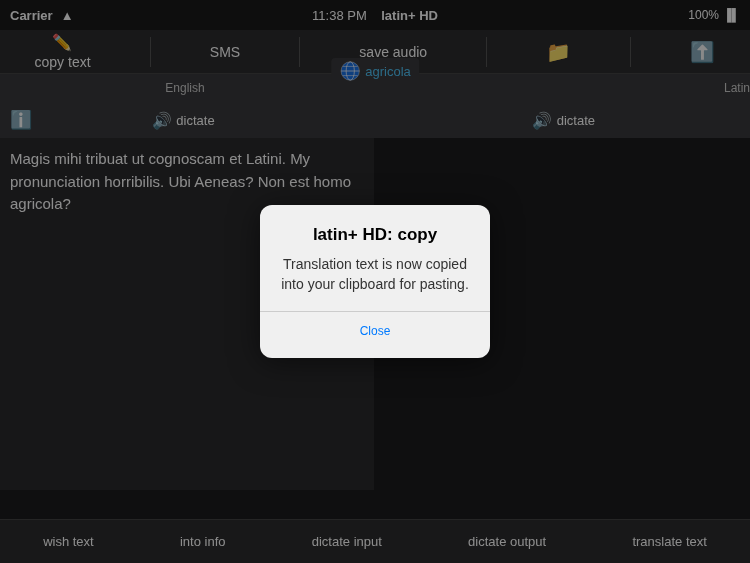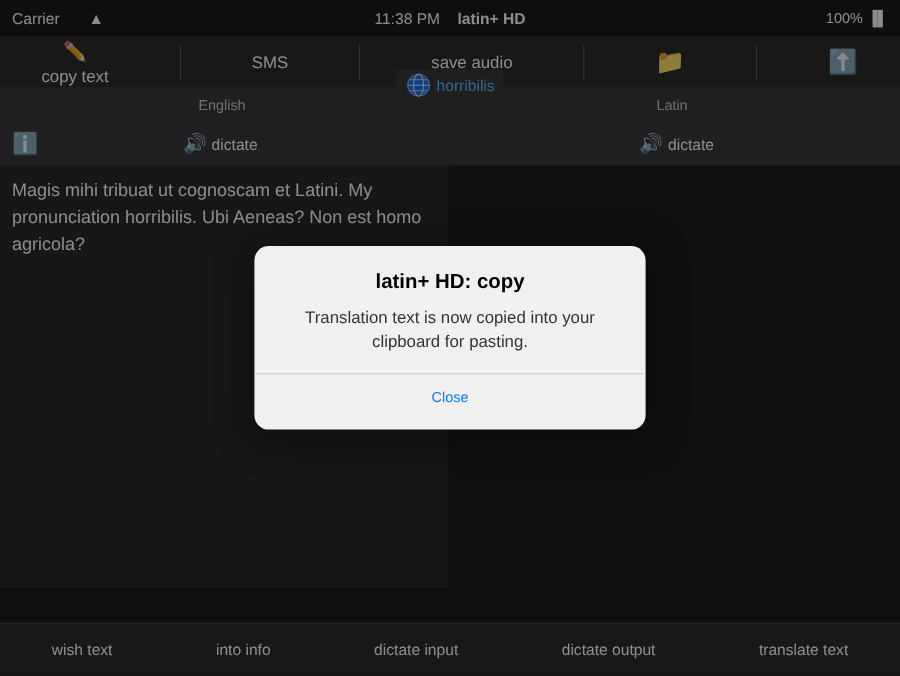--- a/index.html
+++ b/index.html
@@ -17,21 +17,21 @@
       width: 750px;
       height: 30px;
       background: #1a1a1a;
       display: flex;
       align-items: center;
       justify-content: space-between;
       padding: 0 10px;
       color: white;
       font-size: 13px;
     }
-    .status-left { display: flex; align-items: flex-start; gap: 24px; }
+    .status-left { display: flex; align-items: flex-start; gap: 8px; font-weight: bold; }
     .status-center { position: absolute; left: 50%; transform: translateX(-50%); font-size: 13px; color: white; }
     .status-right { display: flex; align-items: center; gap: 4px; font-size: 12px; }
 
     
     #toolbar {
       width: 750px;
       height: 44px;
       background: #2c2c2e;
       display: flex;
       align-items: center;
@@ -161,21 +161,21 @@
       height: 563px;
       background: rgba(0,0,0,0.45);
       display: flex;
       align-items: center;
       justify-content: center;
       z-index: 100;
     }
     #modal {
       background: #f0f0f0;
       border-radius: 12px;
-      width: 326px;
+      width: 230px;
       padding: 20px;
       text-align: center;
       box-shadow: 0 4px 30px rgba(0,0,0,0.5);
     }
     #modal-title {
       font-size: 17px;
       font-weight: 600;
       color: #000;
       margin-bottom: 10px;
     }
@@ -259,24 +259,24 @@
 
   <div id="translate-btn">
 
     <svg class="globe-icon" viewBox="0 0 24 24" xmlns="http://www.w3.org/2000/svg">
       <circle cx="12" cy="12" r="10" fill="#1a73e8" stroke="#fff" stroke-width="0.5"></circle>
       <ellipse cx="12" cy="12" rx="4.5" ry="10" fill="none" stroke="#fff" stroke-width="0.8"></ellipse>
       <line x1="2" y1="12" x2="22" y2="12" stroke="#fff" stroke-width="0.8"></line>
       <line x1="4" y1="7" x2="20" y2="7" stroke="#fff" stroke-width="0.6"></line>
       <line x1="4" y1="17" x2="20" y2="17" stroke="#fff" stroke-width="0.6"></line>
     </svg>
-    <span class="translate-label">horribilis</span>
-  </div>
-
-  <div class="lang-label lang-latin" style="text-align:center;">Latin</div>
+    <span class="translate-label">agricola</span>
+  </div>
+
+  <div class="lang-label lang-latin" style="text-align:right;">Latin</div>
 </div>
 
 <div id="combined-row">
 
   <span style="color:#4fc3f7; font-size:18px; margin-left:10px; cursor:pointer;">ℹ️</span>
 
   <div class="dictate-btn dictate-left">
     <span class="speaker-icon">🔊</span>
     <span>dictate</span>
   </div>

